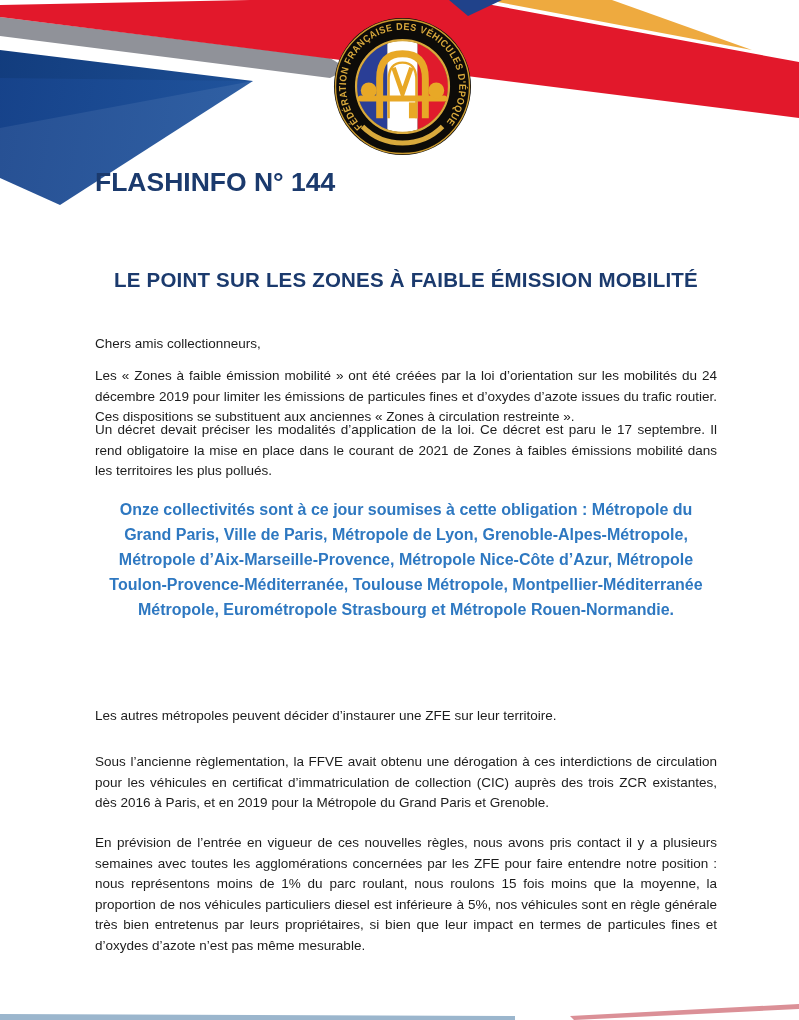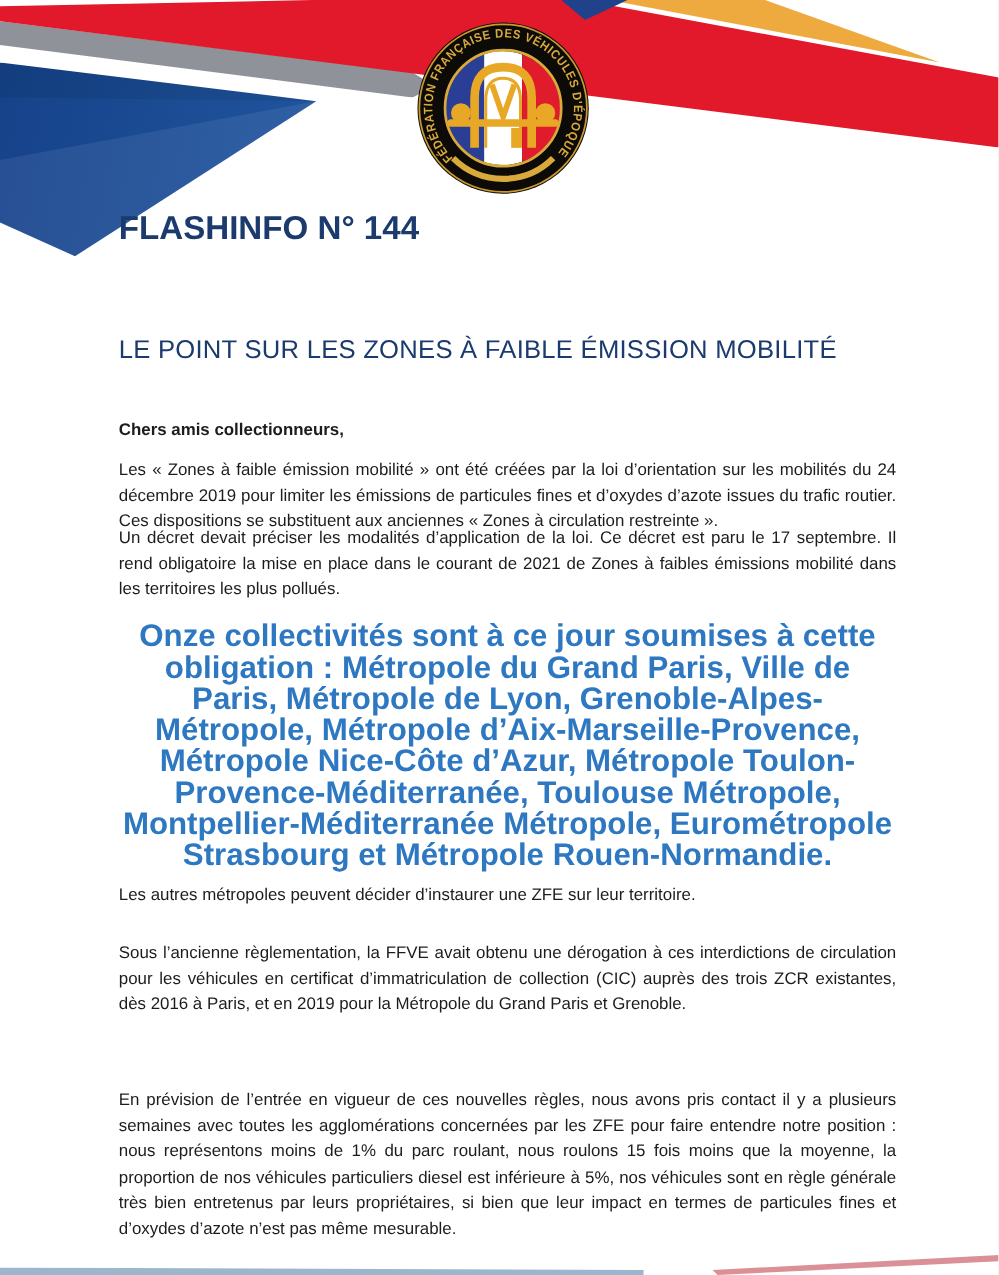--- a/index.html
+++ b/index.html
@@ -29,29 +29,29 @@
   .footer-strip{position:absolute;left:0;top:0;width:799px;height:1020px;pointer-events:none;}
   .foot-blue{position:absolute;inset:0;background:#9bb6cd;
     clip-path:polygon(0px 1014px, 515px 1016px, 515px 1020px, 0px 1020px);}
   .foot-red{position:absolute;inset:0;background:#db9097;
     clip-path:polygon(570px 1016px, 799px 1004px, 799px 1009px, 574px 1020px);}
 
   
   .content{position:absolute;left:95px;top:0;width:622px;height:796px;}
   .content > div{position:absolute;left:0;width:622px;}
   .title{top:166px;color:#1b3a6d;font-weight:bold;font-size:26.5px;line-height:32px;}
-  .heading{top:267px;color:#1b3a6d;font-weight:normal;font-size:20.5px;line-height:25px;letter-spacing:.2px;}
-  .salutation{top:334px;font-weight:bold;}
+  .heading{top:267px;color:#1b3a6d;font-weight:bold;font-size:20.5px;line-height:25px;text-align:center;letter-spacing:.2px;}
+  .salutation{top:334px;}
   .bodytext{color:#1c1c1c;font-size:13.5px;line-height:20.5px;text-align:justify;}
   .p1{top:366px;}
   .p2{top:420px;}
-  .highlight{top:497px;color:#2e78c1;font-weight:bold;font-size:25px;line-height:25px;text-align:center;}
+  .highlight{top:497px;color:#2e78c1;font-weight:bold;font-size:16px;line-height:25px;text-align:center;}
   .p3{top:706px;}
   .p4{top:752px;}
-  .p5{top:833px;margin-top:37px;}
+  .p5{top:833px;}
   .b{font-weight:normal;}
 </style>
 </head>
 <body>
 
 <div id="page">
 
   <div class="deco">
     <div class="deco-gray"></div>
     <div class="deco-blue-a"></div>

